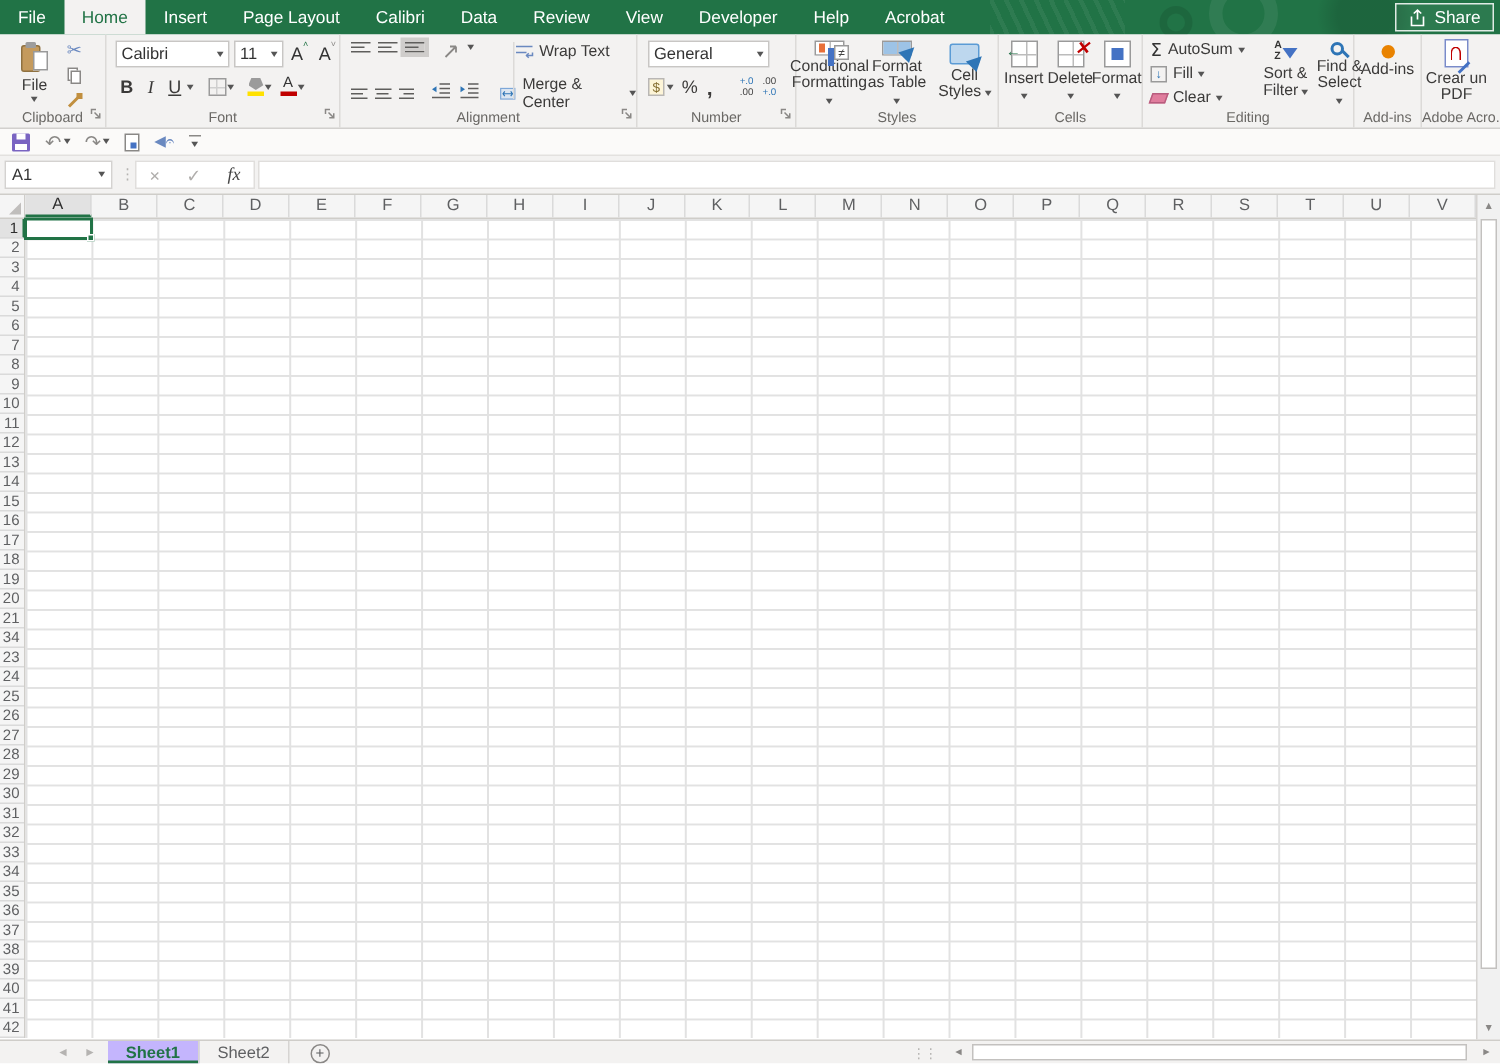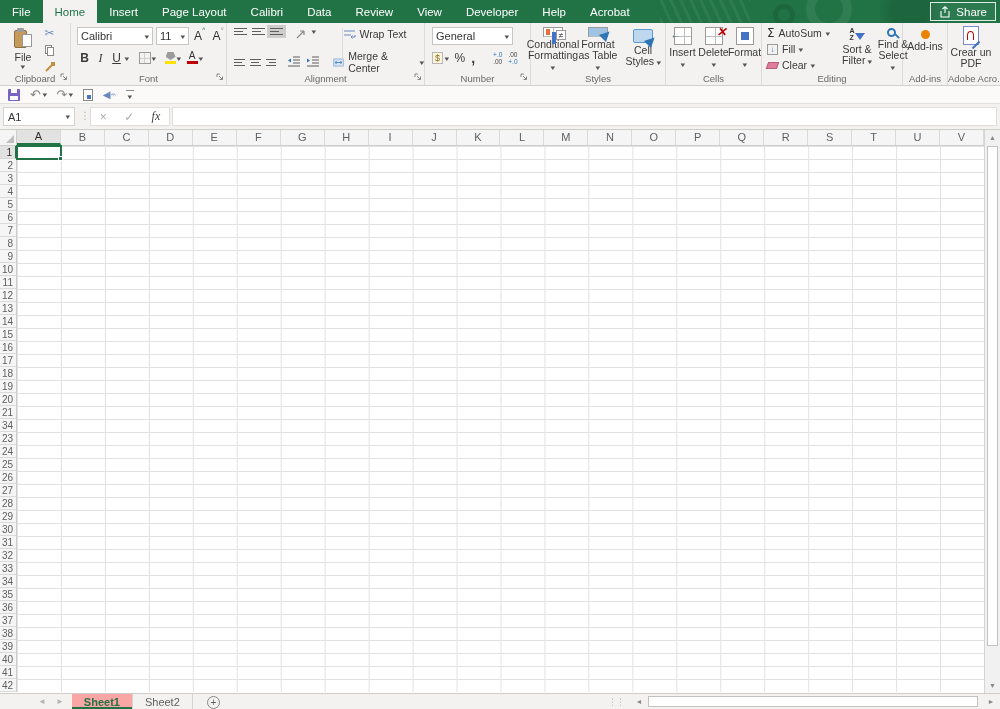--- a/index.html
+++ b/index.html
@@ -153,21 +153,21 @@
   .handle{position:absolute;right:-3px;bottom:-3px;width:5px;height:5px;background:#217346;border:1px solid #fff}
   .vscroll{position:absolute;left:984px;top:0;width:16px;height:563px;background:#f1f1f1;border-left:1px solid #d6d4d2}
   .varrow{height:15px;text-align:center;font-size:7px;color:#8a8886;line-height:15px}
   .vthumb{position:absolute;left:2px;top:16px;width:11px;height:500px;background:#fff;border:1px solid #c3c1bf}
   .vdown{position:absolute;left:0;bottom:0;width:100%;height:15px;text-align:center;font-size:7px;color:#8a8886;line-height:15px}
 
   
   .sheetbar{position:absolute;left:0;top:693px;width:1000px;height:16px;background:#f3f2f1;border-top:1px solid #cfcdc9;display:flex;align-items:stretch}
   .navarrows{display:flex;align-items:center;gap:10px;padding:0 8px 0 38px;color:#b5b3b1;font-size:8px}
   .sheettab{padding:0 12px;display:flex;align-items:center;font-size:11px;color:#5f6062;border-right:1px solid #d6d4d2;background:transparent}
-  .sheettab.active{background:#fca5a5;color:#217346;font-weight:bold;box-shadow:inset 0 -2px 0 #217346}
+  .sheettab.active{background:#c4b5fd;color:#217346;font-weight:bold;box-shadow:inset 0 -2px 0 #217346}
   .addsheet{width:13px;height:13px;border:1px solid #8a8886;border-radius:50%;color:#5f6062;font-size:10px;line-height:11px;text-align:center;margin:1px 0 0 14px;align-self:center}
   .hscrollzone{position:absolute;right:0;top:694px;height:15px;left:600px;display:flex;align-items:center}
   .hsplit{color:#b5b3b1;font-size:9px;margin-left:8px;letter-spacing:-1px}
   .hleft{width:14px;text-align:center;font-size:7px;color:#8a8886;margin-left:8px}
   .hthumb{height:11px;background:#fff;border:1px solid #c3c1bf;flex:1;margin:0 6px 0 2px}
   .hright{width:14px;text-align:center;font-size:7px;color:#8a8886;margin-right:2px}
 </style>
 </head>
 <body>
 

